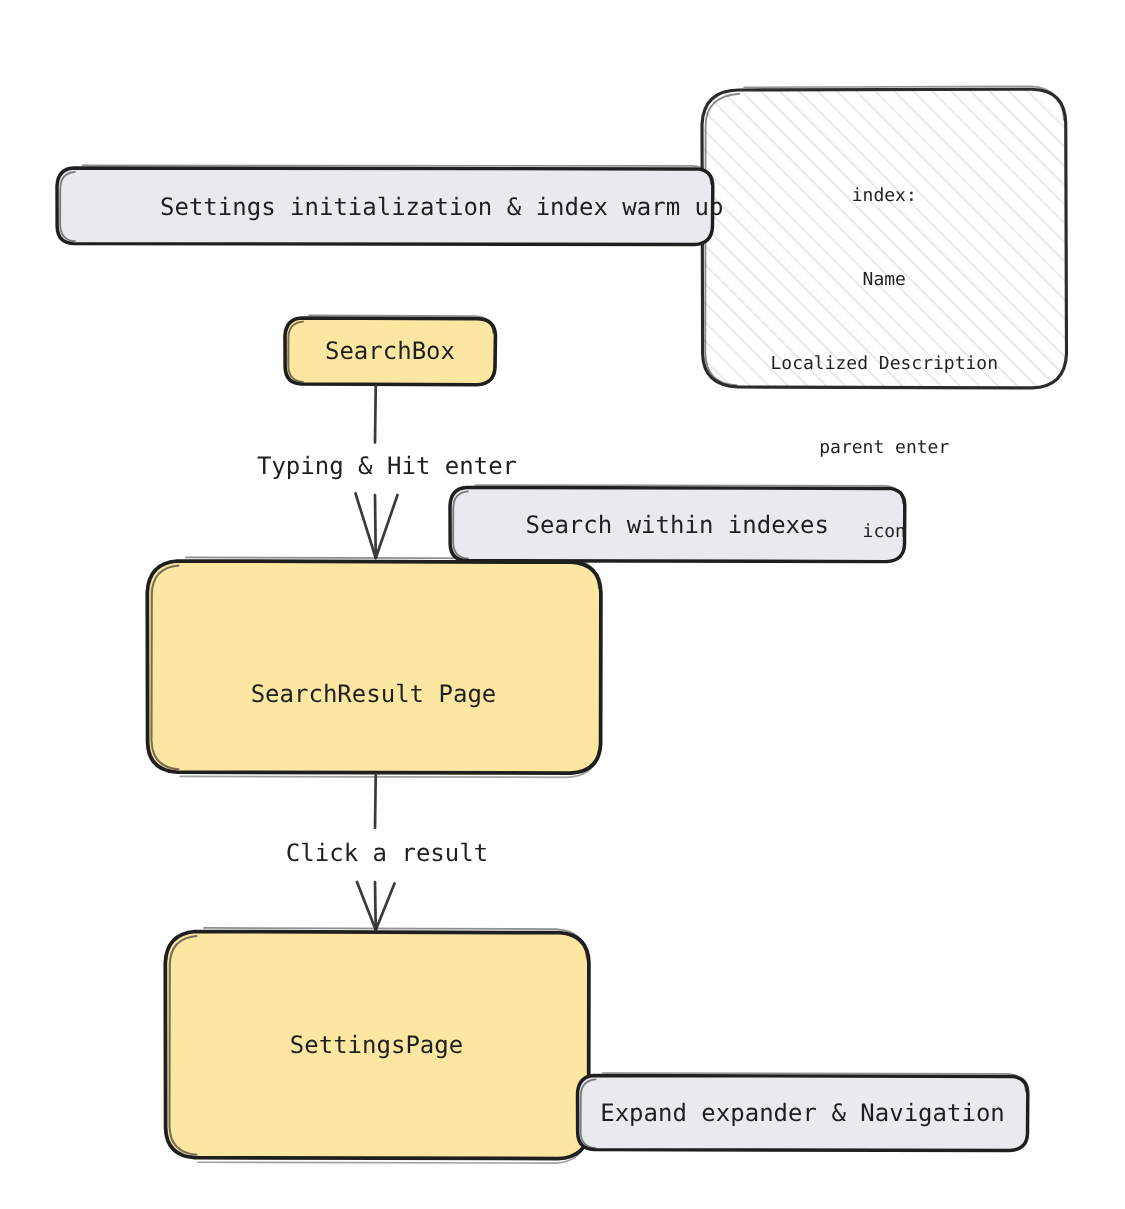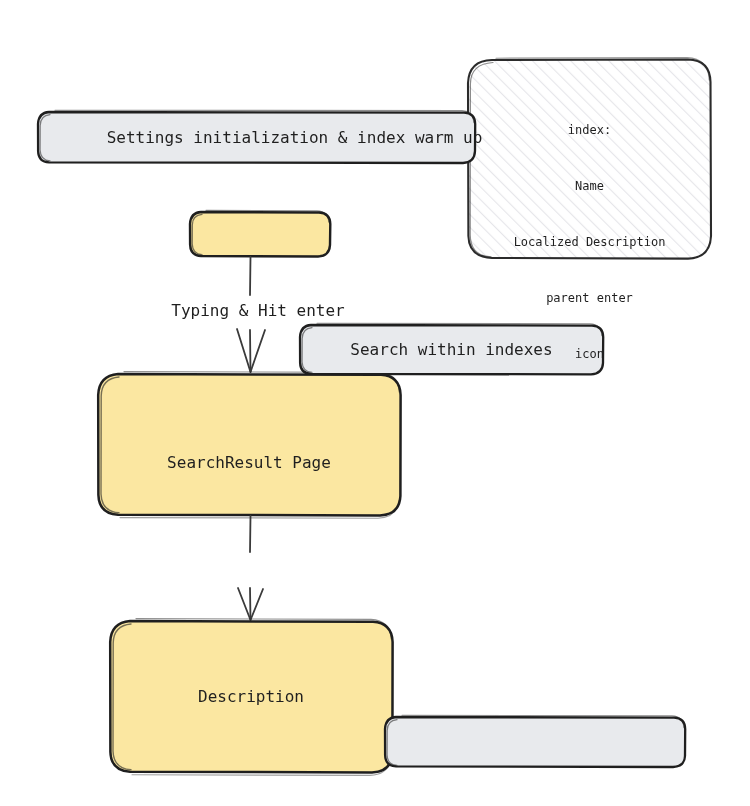--- a/index.html
+++ b/index.html
@@ -134,24 +134,27 @@
   <div class="lbl" style="left:468px; top:86px; width:243px; text-align:center;">
     <span class="index-line">index:</span>
     <span class="index-line">Name</span>
     <span class="index-line">Localized Description</span>
     <span class="index-line">parent enter</span>
     <span class="index-line">icon</span>
   </div>
 
   <div class="lbl note-label centerbox" style="left:38px; top:112px; width:437px; height:51px;margin-left:38px;">Settings initialization &amp; index warm up</div>
 
+  <div class="lbl node-label centerbox" style="left:190px; top:212px; width:140px; height:44px;">SearchBox</div>
 
   <div class="lbl edge-label" style="left:98px; top:303px; width:320px; height:20px;">Typing &amp; Hit enter</div>
 
   <div class="lbl note-label centerbox" style="left:300px; top:325px; width:303px; height:49px;">Search within indexes</div>
 
   <div class="lbl node-label centerbox" style="left:98px; top:374px; width:302px; height:178px;">SearchResult Page</div>
 
+  <div class="lbl edge-label" style="left:98px; top:561px; width:320px; height:20px;">Click a result</div>
 
-  <div class="lbl node-label centerbox" style="left:110px; top:621px; width:282px; height:152px;">Description</div>
+  <div class="lbl node-label centerbox" style="left:110px; top:621px; width:282px; height:152px;">SettingsPage</div>
 
+  <div class="lbl note-label centerbox" style="left:385px; top:717px; width:300px; height:50px;">Expand expander &amp; Navigation</div>
 
 </div>
 
 </body></html>

